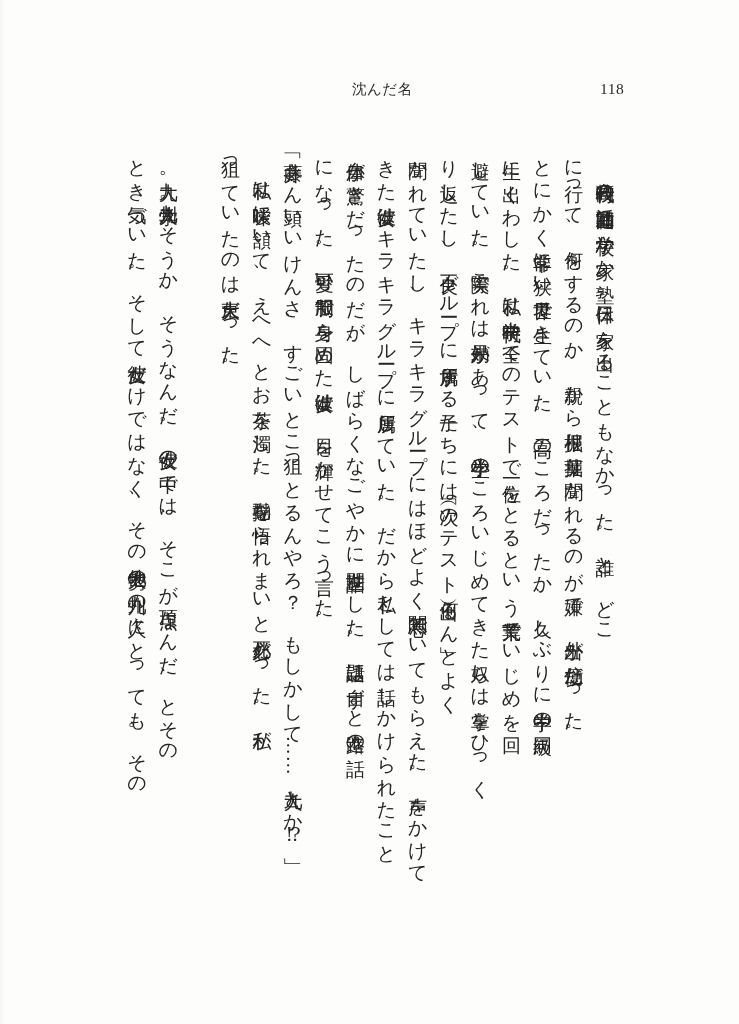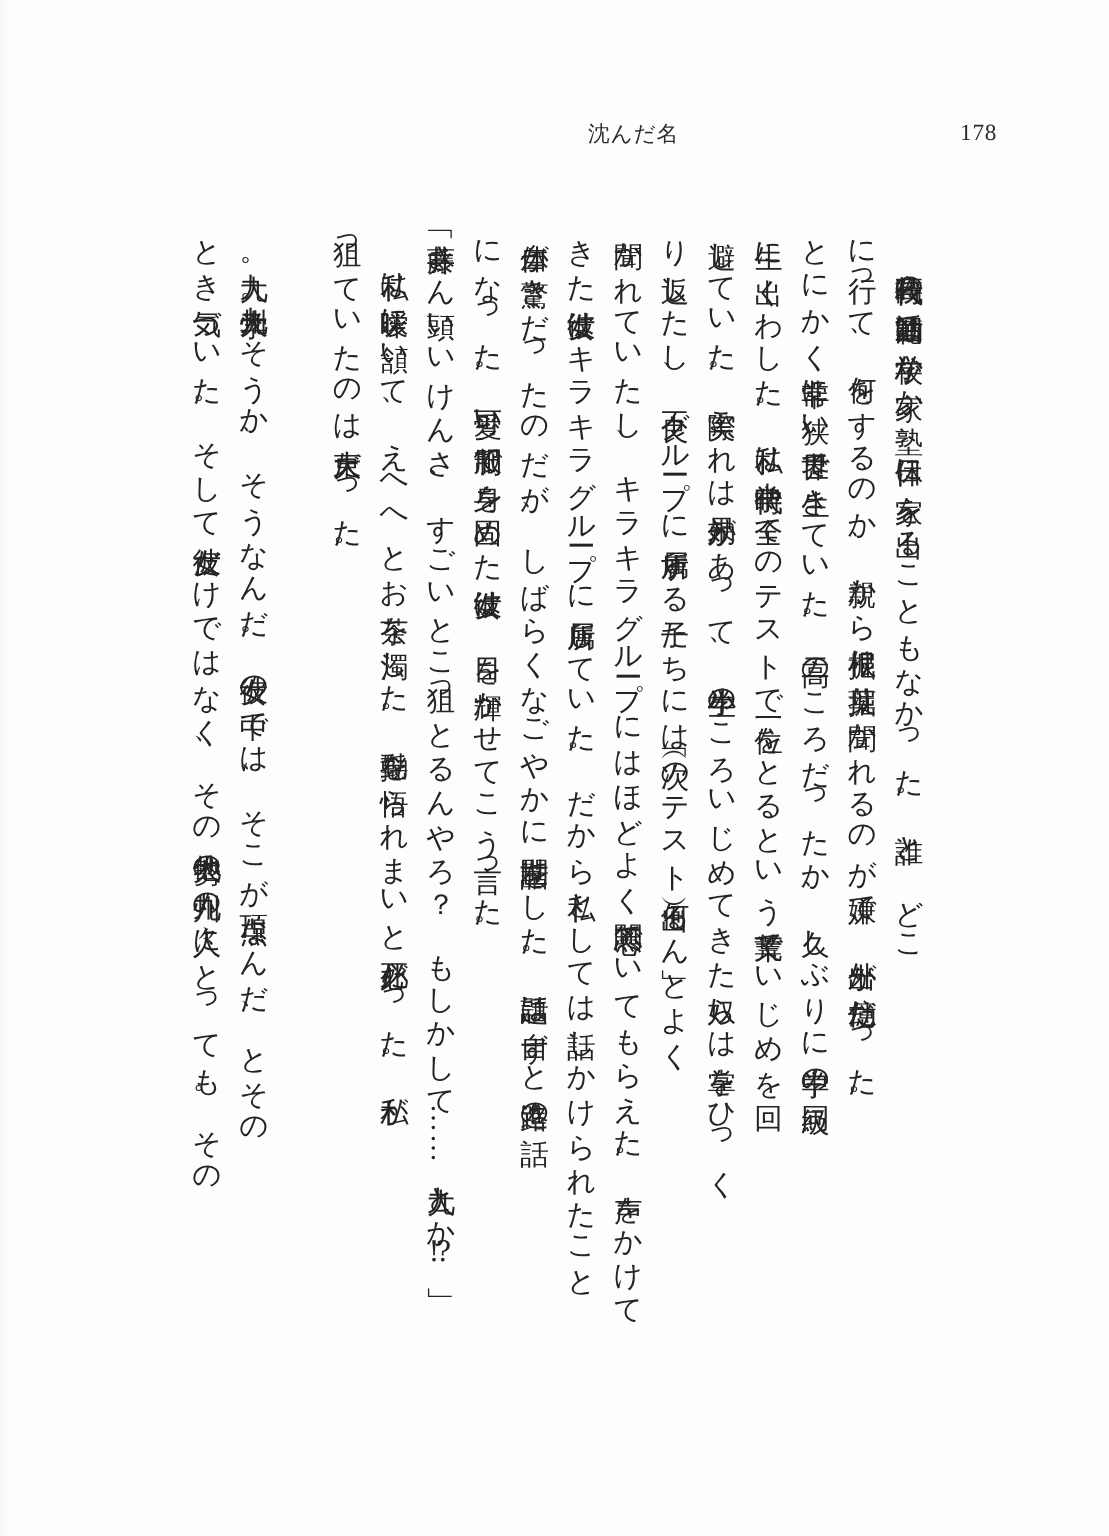--- a/index.html
+++ b/index.html
@@ -17,21 +17,20 @@
   .page {
     position: absolute;
     inset: 0;
     background: linear-gradient(90deg, #f6f6f4 0px, #fdfdfb 6px);
   }
   
   .running-head {
     position: absolute;
     top: 0; left: 0; right: 0;
     height: 110px;
-    margin-left: 40px;
   }
   .head-title {
     position: absolute;
     left: 352px;
     top: 80px;
     font-size: 14.5px;
     letter-spacing: 0.5px;
     color: #2b2b2b;
     white-space: nowrap;
   }
@@ -61,21 +60,21 @@
     white-space: nowrap;
   }
 </style>
 </head>
 <body>
 
 <div class="page">
 
   <div class="running-head">
     <div class="head-title">沈んだ名</div>
-    <div class="page-number">178</div>
+    <div class="page-number">118</div>
   </div>
 
   <div class="text-block">
     <div class="text-col">　高校時代の活動範囲は学校か家か塾。休日に家を出ることもなかった。誰と、どこ</div>
     <div class="text-col">に行って、何をするのか、親から根掘り葉掘り聞かれるのが嫌で、外出が億劫だった。</div>
     <div class="text-col">とにかく非常に狭い世界で生きていた。高二のころだったか、久しぶりに中学の同級</div>
     <div class="text-col">生に出くわした。私は中学時代、全てのテストで一位をとるという荒業でいじめを回</div>
     <div class="text-col">避していた。実際これは効果があって、小学生のころいじめてきた奴らは掌をひっく</div>
     <div class="text-col">り返したし、不良グループに所属する子たちには「次（のテスト）何出るん」とよく</div>
     <div class="text-col">聞かれていたし、キラキラグループにはほどよく無関心でいてもらえた。声をかけて</div>

